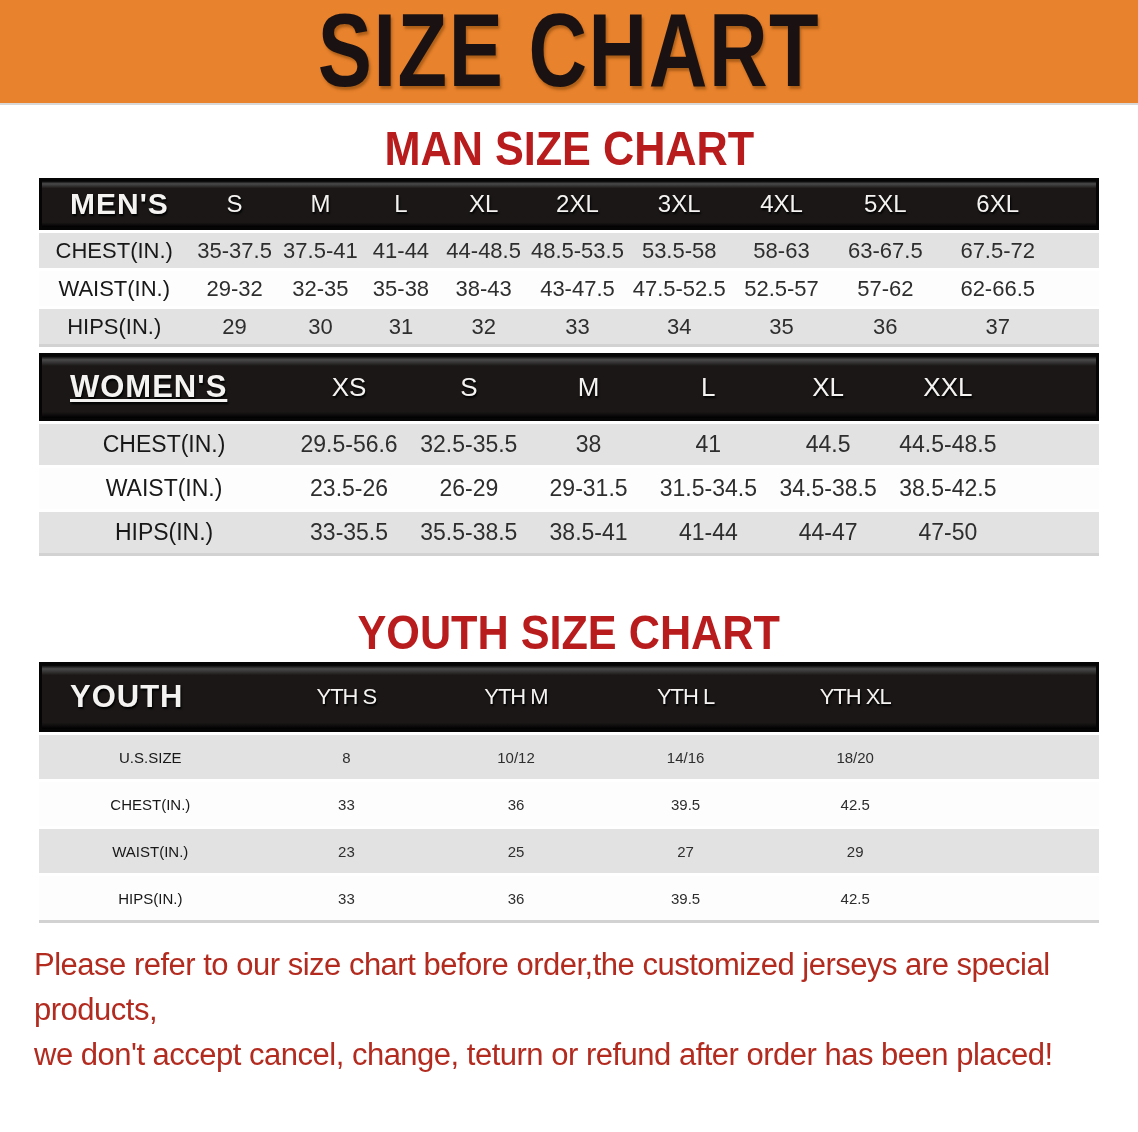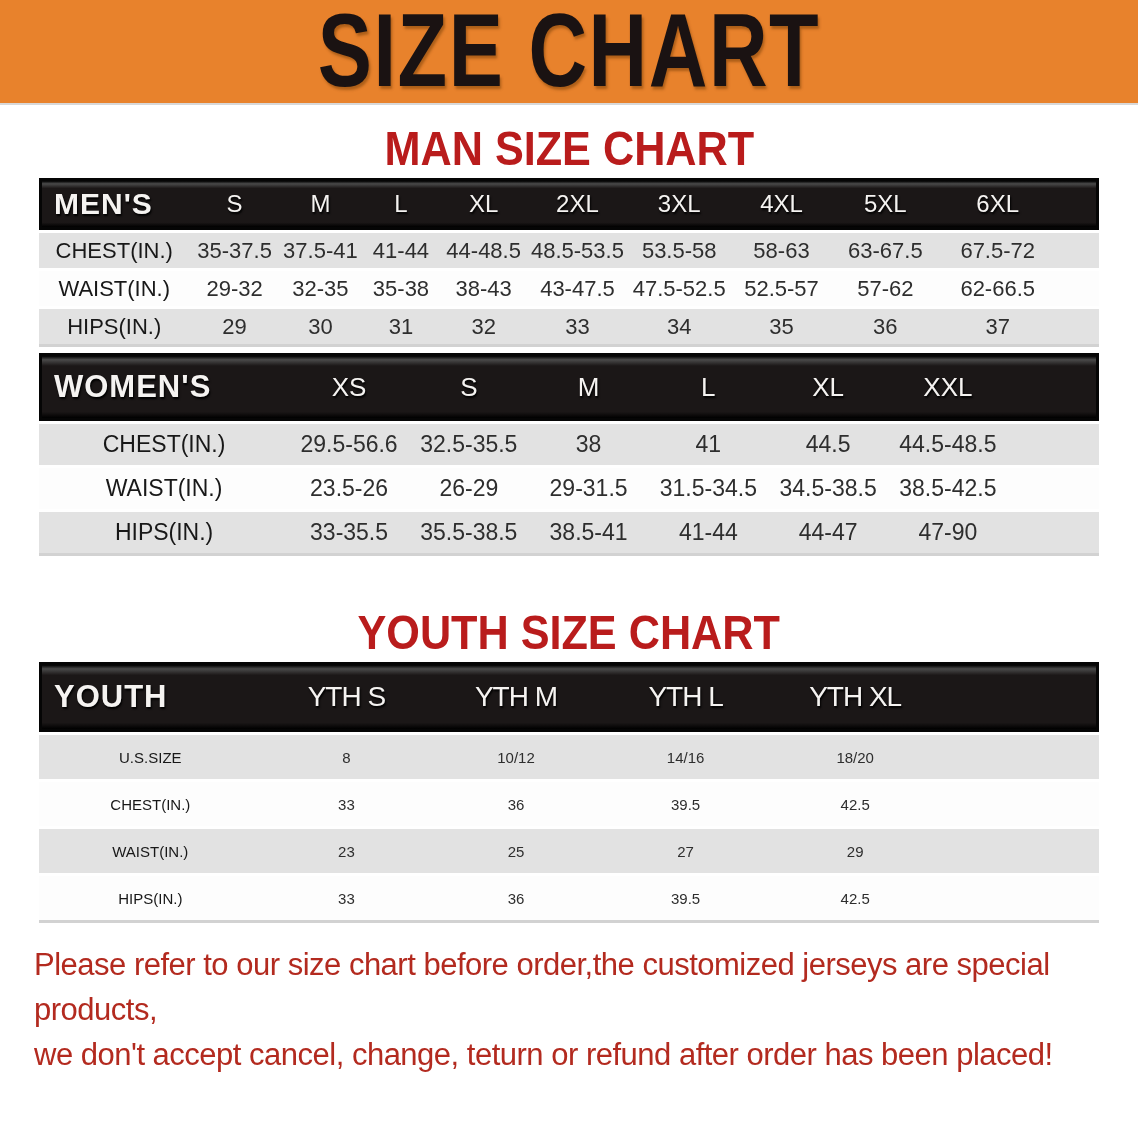--- a/index.html
+++ b/index.html
@@ -45,36 +45,36 @@
   .mt-t2{margin-top:20px;}
   thead th{
     background:linear-gradient(180deg,#000 0%,#4a4a4a 6%,#1b1717 16%,#1b1717 90%,#000 100%);
     color:#f5f3f1;font-weight:400;text-align:center;
     border-top:3px solid #050505;border-bottom:3px solid #050505;
     text-shadow:1px 2px 2px #000;
   }
   thead th:first-child{border-left:3px solid #050505;}
   thead th:last-child{border-right:3px solid #050505;}
   thead th.table-label{
-    text-align:left;padding-left:12px;font-weight:700;letter-spacing:1px;
+    text-align:left;padding-left:28px;font-weight:700;letter-spacing:1px;
   }
   tbody td{
     text-align:center;color:#2e2e2e;background:#fdfdfd;
   }
   tbody tr:nth-child(odd) td{background:var(--c-gray,#E2E2E2);}
   tbody tr:last-child td{border-bottom:3px solid #d2d2d2;}
   tbody td.row-label{color:#181818;}
   
   .t0 thead th{height:44px;font-size:24px;}
   .t0 thead th.table-label{font-size:30px;}
   .t0 tbody tr td{height:33px;font-size:22px;}
   .t1 thead th{height:60px;font-size:26px;}
-  .t1 thead th.table-label{font-size:31px;}
+  .t1 thead th.table-label{font-size:31px;text-decoration:underline;}
   .t1 tbody tr td{height:39px;font-size:23px;}
-  .t2 thead th{height:62px;font-size:28px;letter-spacing:-1px;}
+  .t2 thead th{height:62px;font-size:22px;letter-spacing:-1px;}
   .t2 thead th.table-label{font-size:31px;letter-spacing:1px;}
   .t2 tbody tr td{height:42px;font-size:15px;}
   
   .disclaimer{
     margin:16px 0 0 34px;
     color:var(--c-red,#B32A1F);
     font-size:31px;line-height:45px;font-weight:400;
     letter-spacing:-0.5px;
   }
 </style>
@@ -207,21 +207,21 @@
             <td>38.5-42.5</td>
             <td></td>
           </tr>
           <tr>
             <td class="row-label">HIPS(IN.)</td>
             <td>33-35.5</td>
             <td>35.5-38.5</td>
             <td>38.5-41</td>
             <td>41-44</td>
             <td>44-47</td>
-            <td>47-90</td>
+            <td>47-50</td>
             <td></td>
           </tr>
         </tbody>
       </table>
   </section>
 
   <section>
     <h2 class="section-heading hd-3"><span class="condensed">YOUTH SIZE CHART</span></h2>
     <table id="table-2" class="size-table t2 mt-t2">
         <colgroup>

